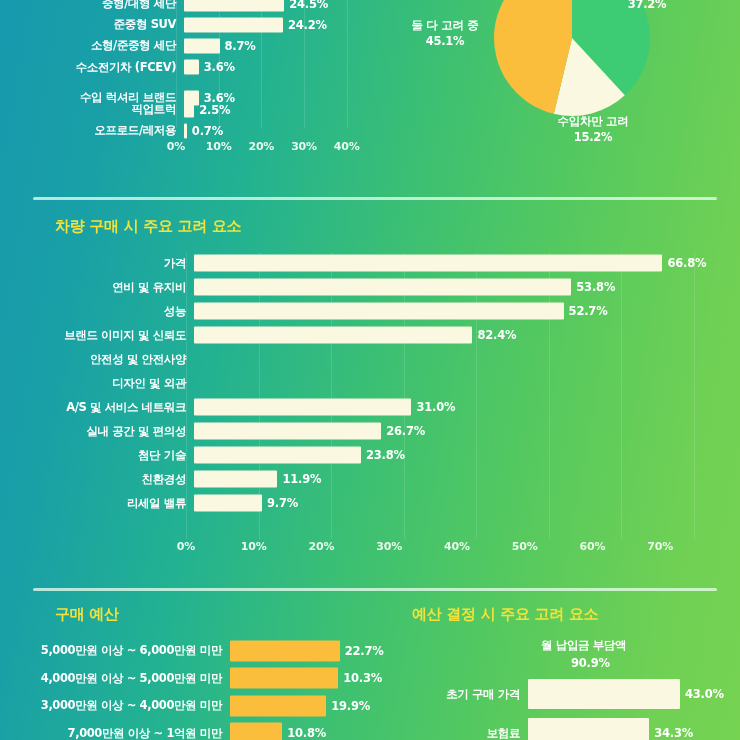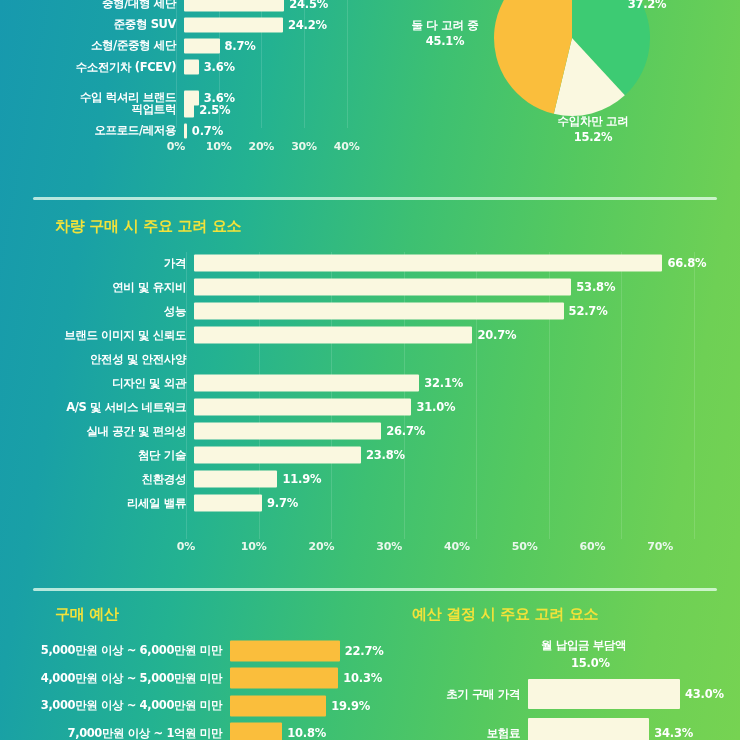--- a/index.html
+++ b/index.html
@@ -253,32 +253,28 @@
         <div class="row-label" style="width: 178px; font-size: 11.5px;">성능</div>
         <div class="row-track">
           <div class="bar" style="width: 70.2667%; height: 17px;"></div>
           <div class="row-value" style="left: calc(70.2667% + 5px); font-size: 11.5px;">52.7%</div>
         </div>
       </div>
       <div class="row" style="top: 72px; height: 22px;">
         <div class="row-label" style="width: 178px; font-size: 11.5px;">브랜드 이미지 및 신뢰도</div>
         <div class="row-track">
           <div class="bar" style="width: 52.9333%; height: 17px;"></div>
-          <div class="row-value" style="left: calc(52.9333% + 5px); font-size: 11.5px;">20.7%</div>
+          <div class="row-value" style="left: calc(52.9333% + 5px); font-size: 11.5px;">82.4%</div>
         </div>
       </div>
       <div class="row" style="top: 96px; height: 22px;">
         <div class="row-label" style="width: 178px; font-size: 11.5px;">안전성 및 안전사양</div>
       </div>
       <div class="row" style="top: 120px; height: 22px;">
         <div class="row-label" style="width: 178px; font-size: 11.5px;">디자인 및 외관</div>
-        <div class="row-track">
-          <div class="bar" style="width: 42.8%; height: 17px;"></div>
-          <div class="row-value" style="left: calc(42.8% + 5px); font-size: 11.5px;">32.1%</div>
-        </div>
       </div>
       <div class="row" style="top: 144px; height: 22px;">
         <div class="row-label" style="width: 178px; font-size: 11.5px;">A/S 및 서비스 네트워크</div>
         <div class="row-track">
           <div class="bar" style="width: 41.3333%; height: 17px;"></div>
           <div class="row-value" style="left: calc(41.3333% + 5px); font-size: 11.5px;">31.0%</div>
         </div>
       </div>
       <div class="row" style="top: 168px; height: 22px;">
         <div class="row-label" style="width: 178px; font-size: 11.5px;">실내 공간 및 편의성</div>
@@ -362,21 +358,21 @@
 </div>
 
 <div class="section-title" style="left:412px; top:605px;">예산 결정 시 주요 고려 요소</div>
 
 <div class="panel" style="left:392px; top:638px; width:348px; height:102px;">
   <div class="rows" id="bf-rows">
       <div class="row" style="top: 0px; height: 34px; flex-direction: column;">
         <div class="row-label" style="width: 128px; font-size: 11.5px;">월 납입금 부담액</div>
         <div class="row-track">
           <div class="bar" style="width: 78.1667%; height: 30px;"></div>
-          <div class="row-value" style="left: calc(78.1667% + 5px); font-size: 11.5px;">15.0%</div>
+          <div class="row-value" style="left: calc(78.1667% + 5px); font-size: 11.5px;">90.9%</div>
         </div>
       </div>
       <div class="row" style="top: 39px; height: 34px;">
         <div class="row-label" style="width: 128px; font-size: 11.5px;">초기 구매 가격</div>
         <div class="row-track">
           <div class="bar" style="width: 71.6667%; height: 30px;"></div>
           <div class="row-value" style="left: calc(71.6667% + 5px); font-size: 11.5px;">43.0%</div>
         </div>
       </div>
       <div class="row" style="top: 78px; height: 34px;">

